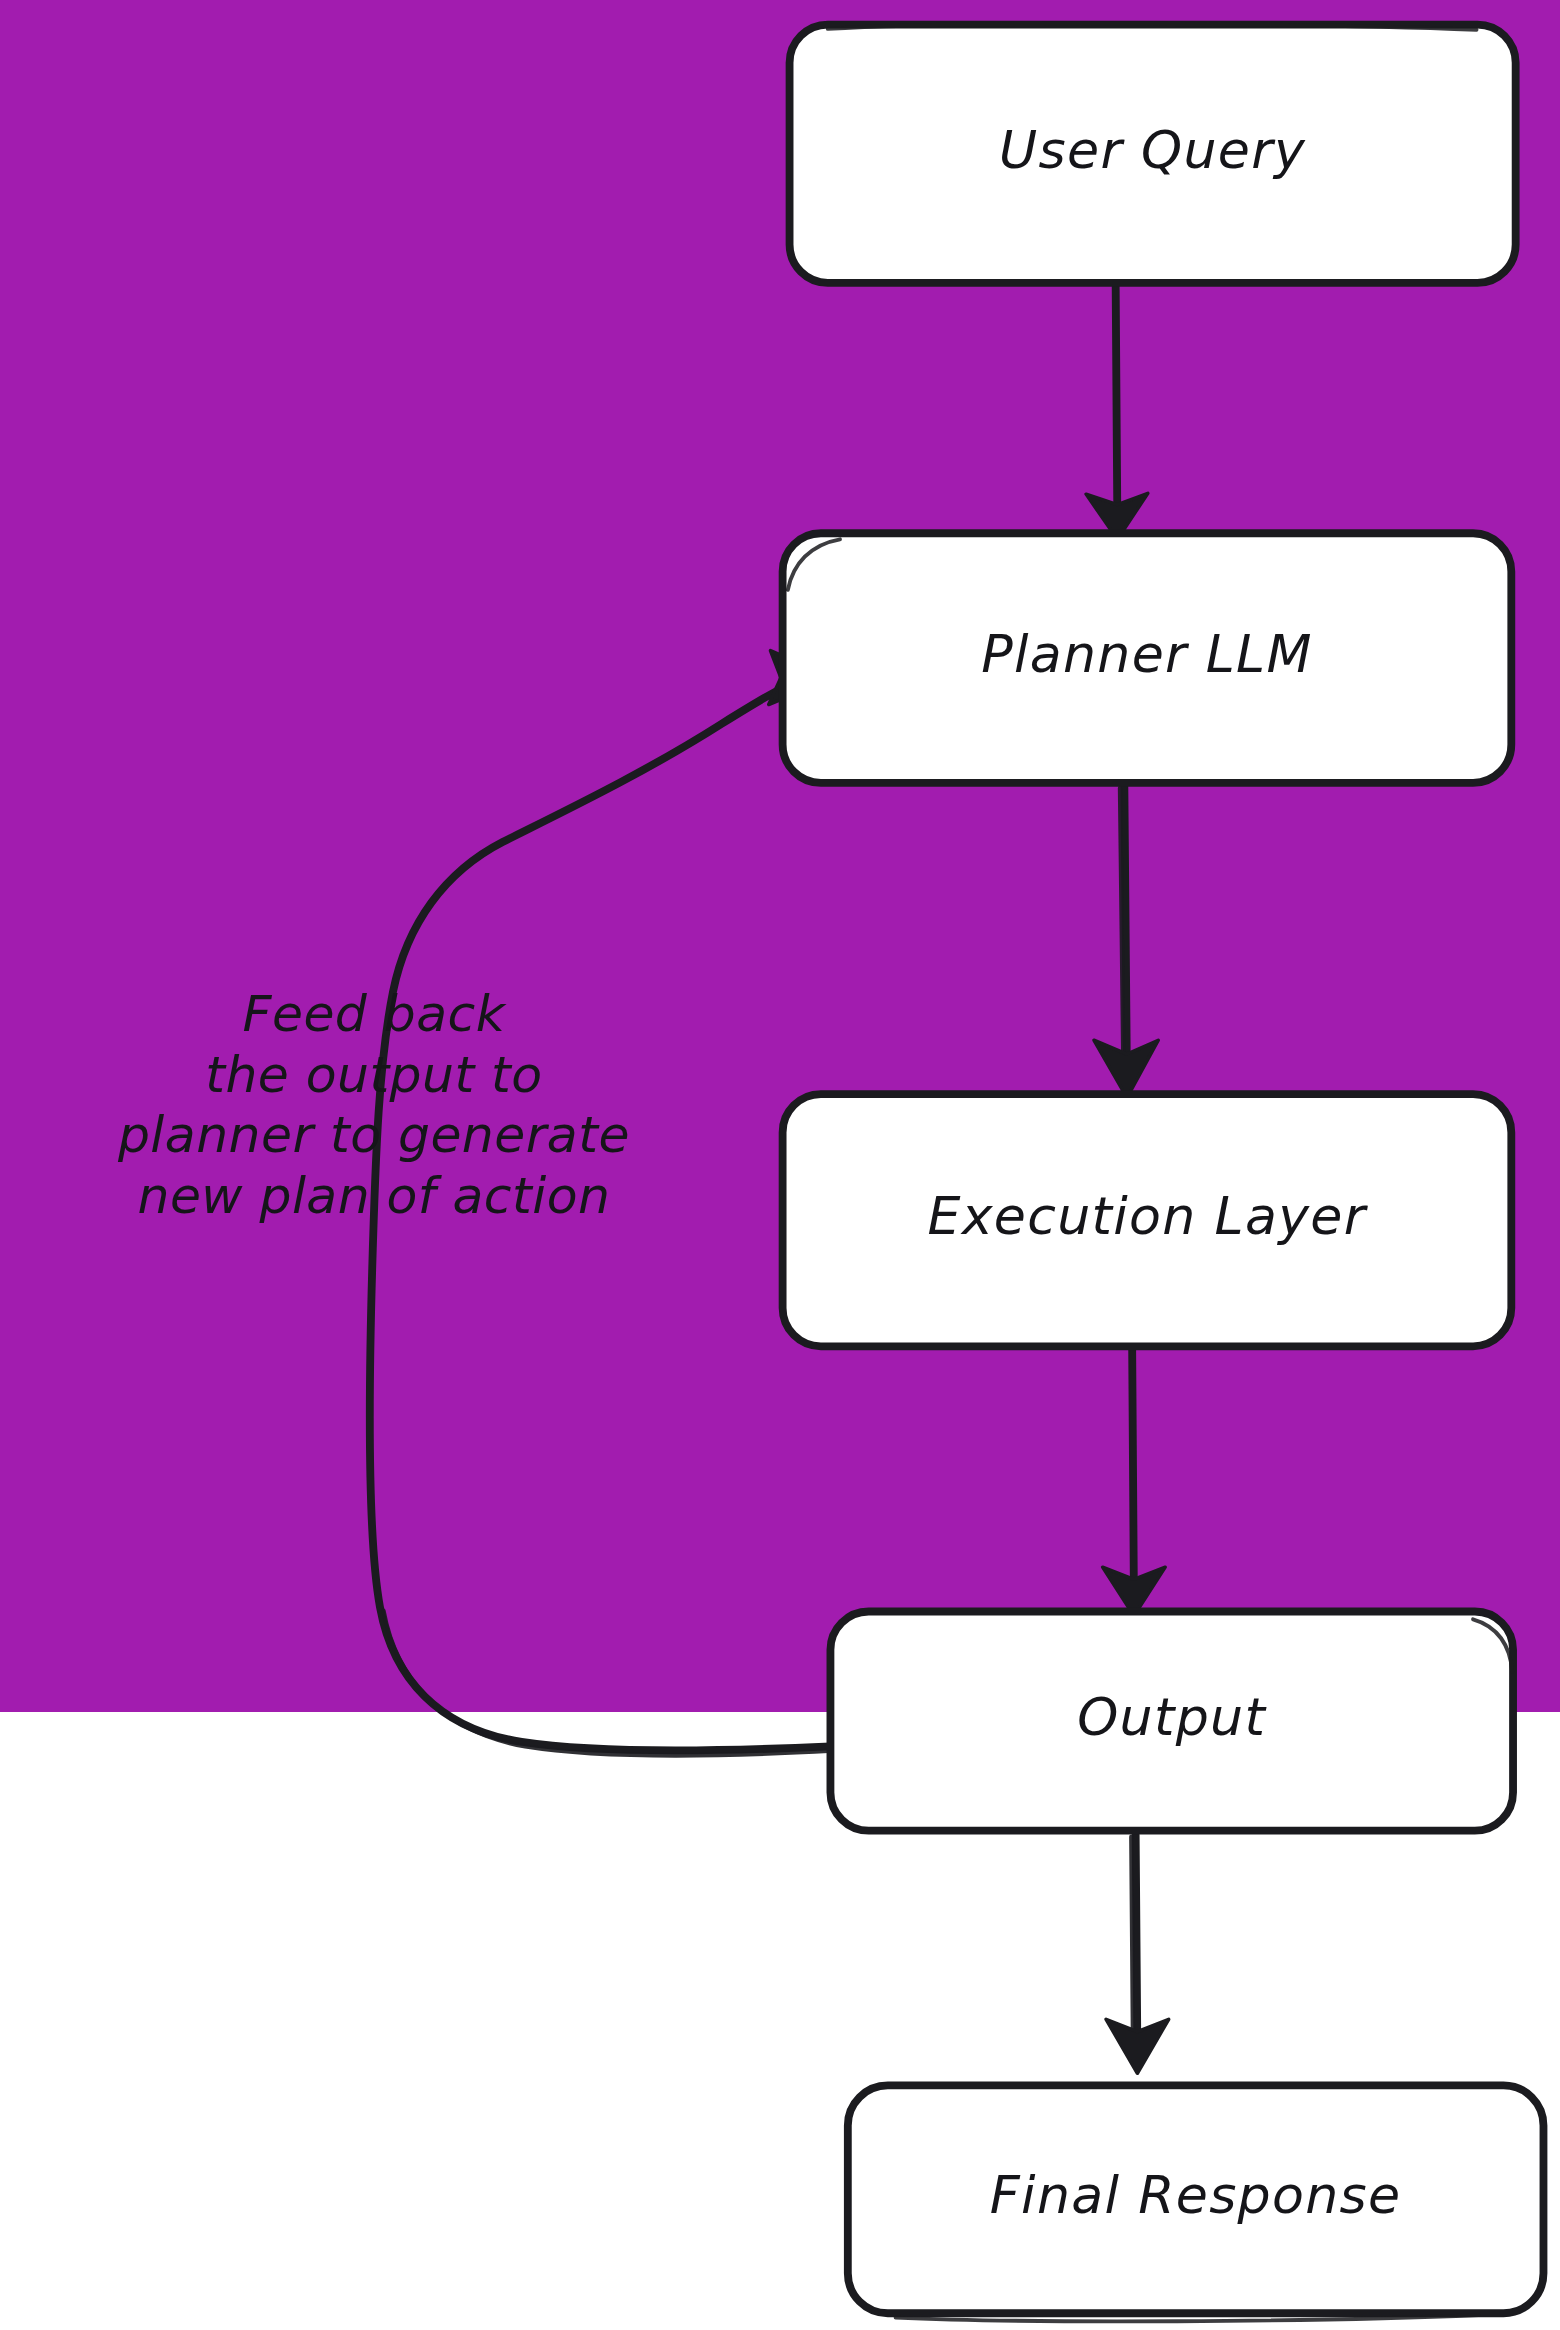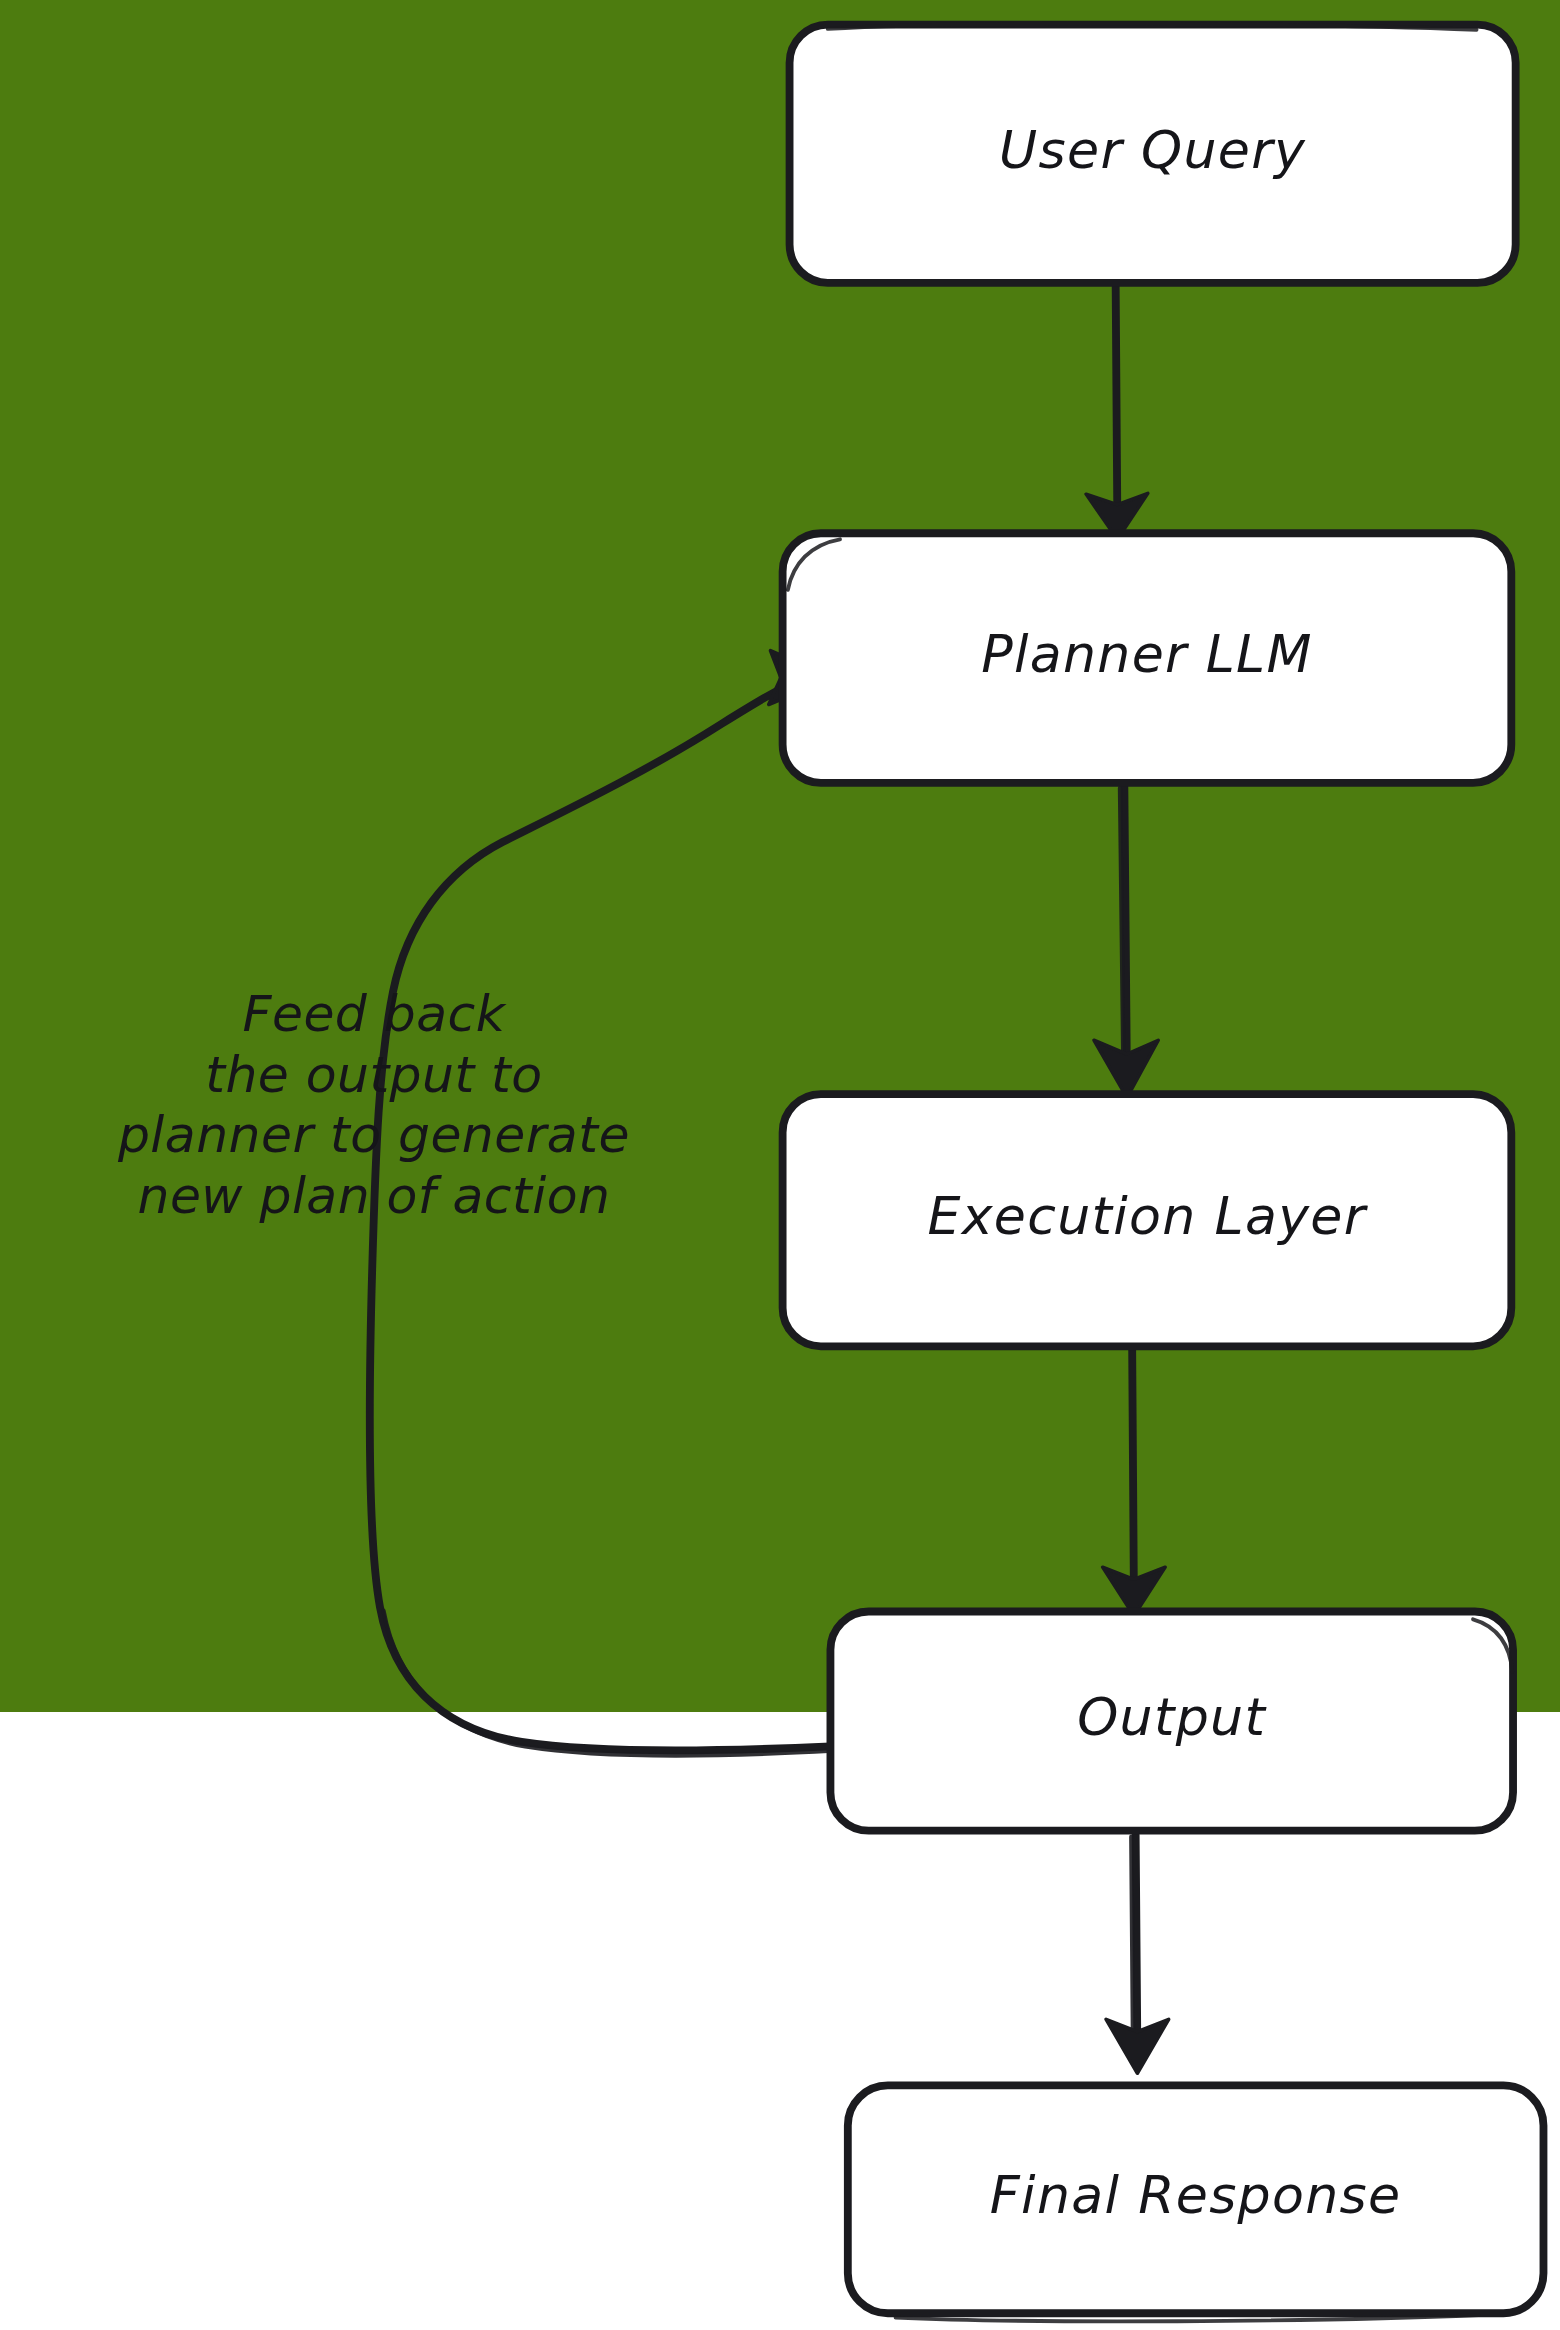--- a/index.html
+++ b/index.html
@@ -11,21 +11,21 @@
   body {
     width: 1560px;
     height: 2330px;
     overflow: hidden;
     font-family: "DejaVu Sans", sans-serif;
   }
   #diagram-root {
     position: relative;
     width: 1560px;
     height: 1712px;
-    background: #4d7c0f;
+    background: #a21caf;
   }
   svg#flow-svg {
     position: absolute;
     top: 0;
     left: 0;
     width: 1560px;
     height: 2330px;
     display: block;
   }
   .node-shape {

